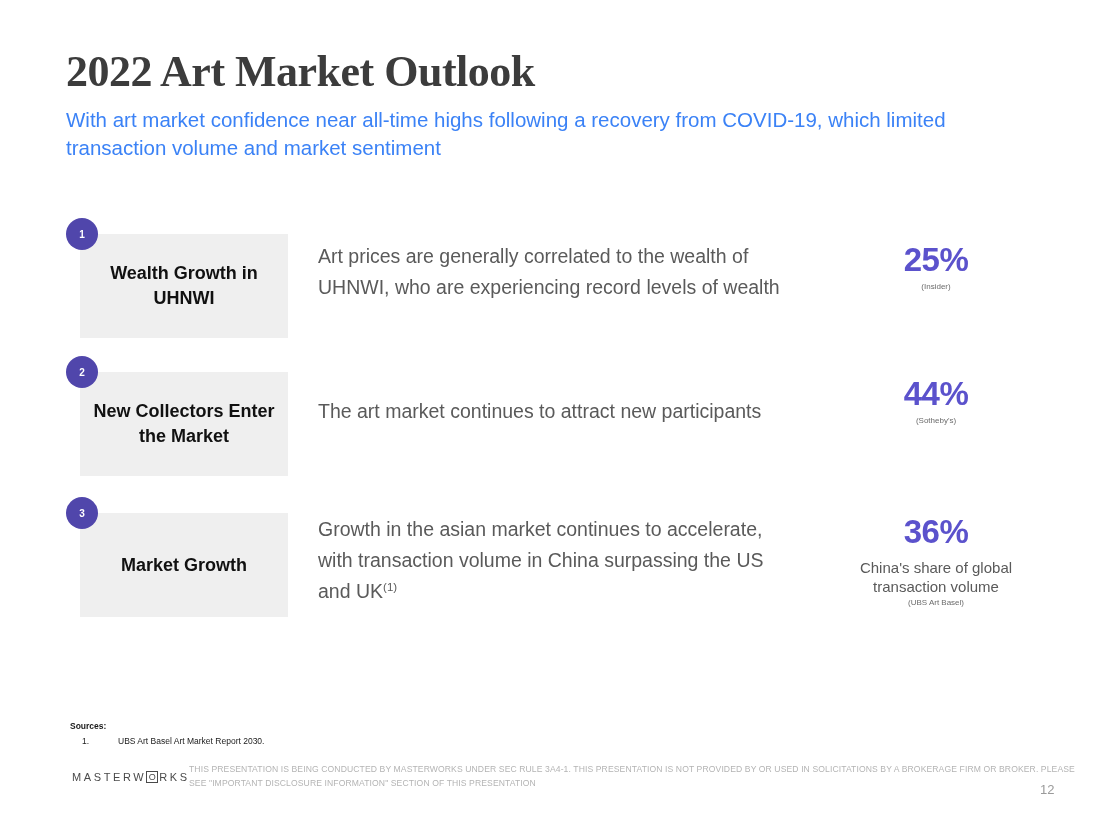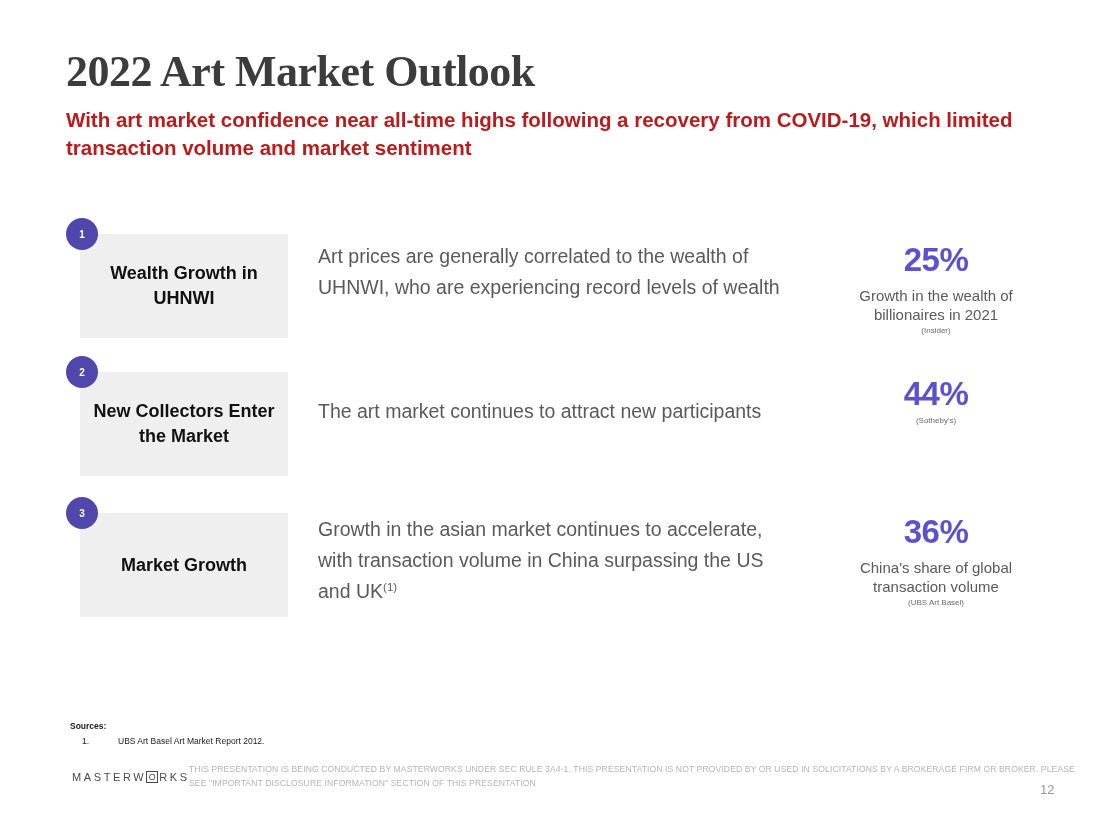--- a/index.html
+++ b/index.html
@@ -35,22 +35,22 @@
     white-space: nowrap;
   }
 
   .page-subtitle {
     position: absolute;
     left: 66px;
     top: 106px;
     width: 980px;
     font-size: 20.5px;
     line-height: 28px;
-    color: #b91c1c;
-    font-weight: 700;
+    color: #3b82f6;
+    font-weight: 400;
   }
 
   
   .rows {
     position: absolute;
     left: 0;
     top: 0;
     width: 1100px;
   }
 
@@ -231,21 +231,20 @@
   <div class="rows">
 
     <div class="row row-1">
       <div class="badge">1</div>
       <div class="label-box">
         <div class="label-text">Wealth Growth in UHNWI</div>
       </div>
       <div class="desc"><span>Art prices are generally correlated to the wealth of UHNWI, who are experiencing record levels of wealth</span><sup></sup></div>
       <div class="stat">
         <div class="stat-value">25%</div>
-        <div class="stat-desc">Growth in the wealth of billionaires in 2021</div>
         <div class="stat-source">(Insider)</div>
       </div>
     </div>
 
     <div class="row row-2">
       <div class="badge">2</div>
       <div class="label-box">
         <div class="label-text">New Collectors Enter the Market</div>
       </div>
       <div class="desc"><span>The art market continues to attract new participants</span><sup></sup></div>
@@ -267,21 +266,21 @@
         <div class="stat-source">(UBS Art Basel)</div>
       </div>
     </div>
 
   </div>
 
   <div class="sources">
     <div class="sources-heading">Sources:</div>
     <div class="sources-item">
       <span class="sources-num">1.</span>
-      <span>UBS Art Basel Art Market Report 2012.</span>
+      <span>UBS Art Basel Art Market Report 2030.</span>
     </div>
   </div>
 
   <div class="footer">
     <div class="logo">
         <span>MASTERW</span>
         <span class="boxed-o">O</span>
         <span>RKS</span>
       </div>
     <div class="disclaimer">THIS PRESENTATION  IS BEING CONDUCTED BY MASTERWORKS UNDER SEC RULE 3A4-1. THIS PRESENTATION  IS NOT PROVIDED BY OR USED IN SOLICITATIONS BY A BROKERAGE FIRM OR BROKER. PLEASE SEE "IMPORTANT DISCLOSURE INFORMATION" SECTION OF THIS PRESENTATION</div>

